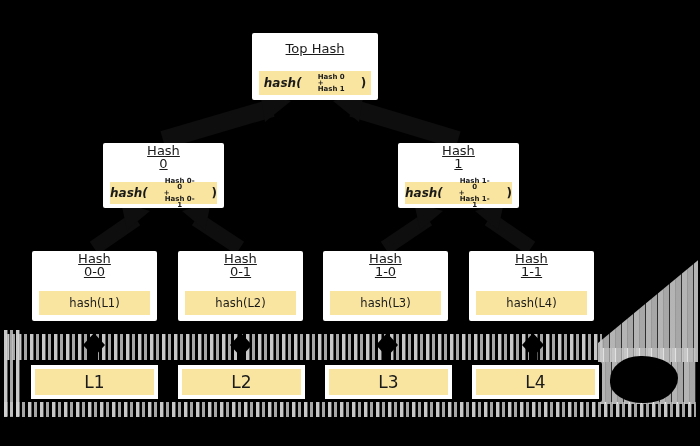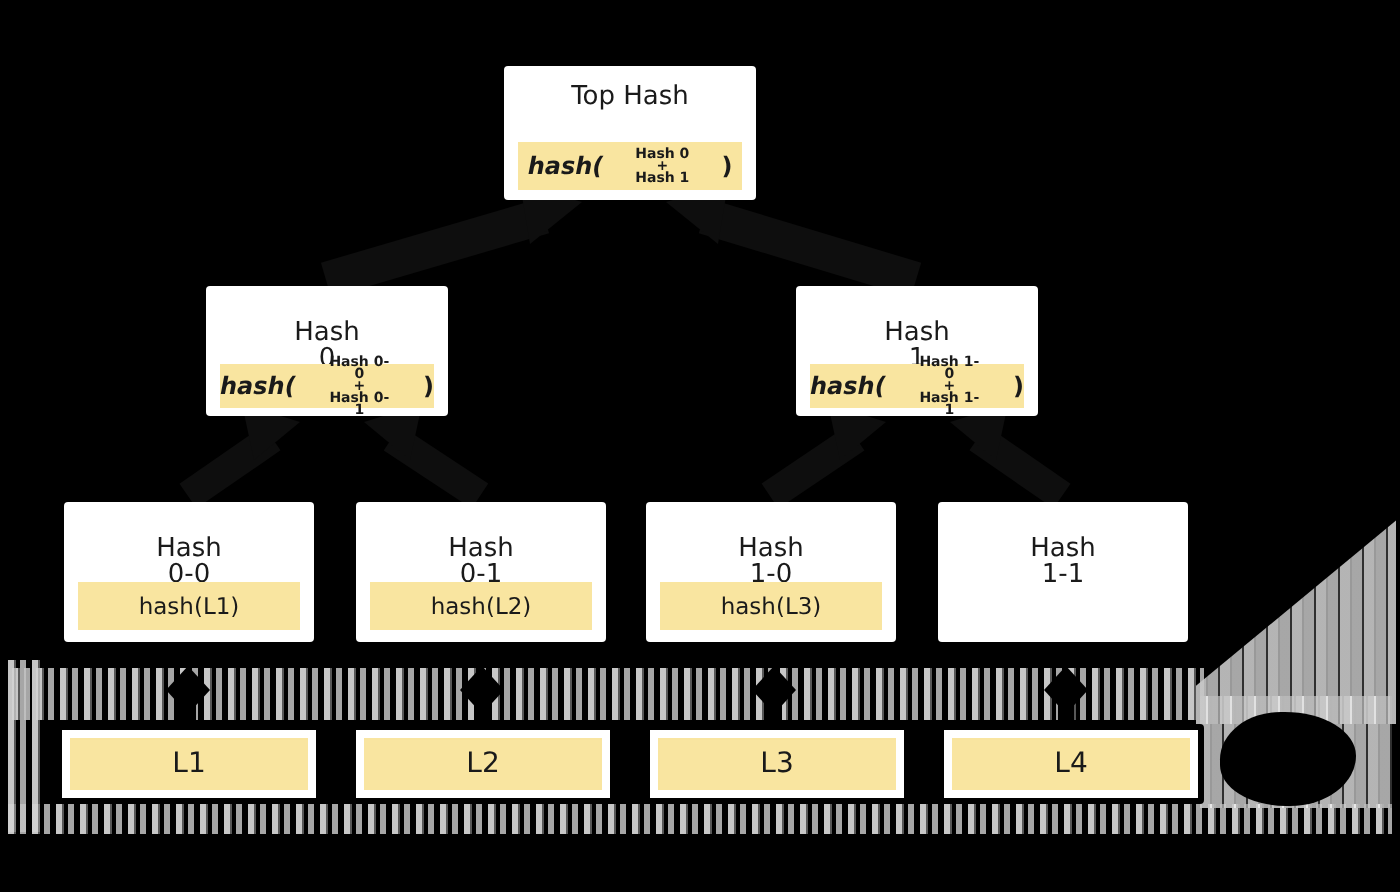--- a/index.html
+++ b/index.html
@@ -7,43 +7,43 @@
   #canvas{
     position:relative;width:700px;height:446px;background:#000;overflow:hidden;
     font-family:"DejaVu Sans","Liberation Sans",sans-serif;color:#1a1a1a;
   }
   
   .node{
     position:absolute;background:#fff;border-radius:2px;z-index:5;
     box-sizing:border-box;text-align:center;
   }
   .node-title{
-    font-size:13px;line-height:13px;padding-top:9px;color:#1a1a1a;
-  }
-  .node-title.two-line{padding-top:18px;line-height:12.5px;}
+    font-size:13px;line-height:13px;padding-top:9px;color:#1a1a1a;text-decoration:underline;
+  }
+  .node-title.two-line{padding-top:2px;line-height:12.5px;}
   .node-title span{display:block;}
   .formula{
     position:absolute;left:7px;right:7px;bottom:5px;height:24px;
     background:#f9e5a0;display:flex;align-items:center;justify-content:center;
   }
   .fn-open,.fn-close{font-weight:700;font-size:12px;}
   .fn-open{margin-right:16px;font-style:italic;}
   .fn-close{margin-left:16px;}
-  .args{display:flex;flex-direction:column;align-items:center;font-size:7px;font-weight:700;line-height:6.5px;}
+  .args{display:flex;flex-direction:column;align-items:flex-start;font-size:7px;font-weight:700;line-height:6.5px;}
   .args .op{font-size:7px;line-height:5px;}
   .formula-simple{font-weight:400;font-size:11.5px;}
   
   .leaf{
     position:absolute;top:362px;width:133px;height:40px;background:#fff;
     border:3px solid #000;border-radius:2px;box-sizing:border-box;z-index:5;
   }
   .leaf-inner{
     position:absolute;inset:4px;background:#f9e5a0;
     display:flex;align-items:center;justify-content:center;
-    font-size:14px;color:#1a1a1a;
+    font-size:17px;color:#1a1a1a;
   }
   
   .arrow-layer{position:absolute;left:0;top:0;z-index:1;}
   .head-layer{position:absolute;left:0;top:0;z-index:3;}
   
   .noise{
     position:absolute;z-index:2;
     background:
       repeating-linear-gradient(90deg,
         rgba(210,210,210,.95) 0 3px,
@@ -189,20 +189,23 @@
     <div class="formula" style="bottom:6px">
       <span class="formula-simple">hash(L3)</span>
     </div>
   </div>
 
   <div class="node" style="left:469px;top:251px;width:125px;height:70px">
     <div class="node-title two-line">
       <span>Hash</span>
       <span>1-1</span>
     </div>
+    <div class="formula" style="bottom:6px">
+      <span class="formula-simple">hash(L4)</span>
+    </div>
   </div>
 
   <div class="leaf" style="left:28px">
     <div class="leaf-inner">L1</div>
   </div>
   <div class="leaf" style="left:175px">
     <div class="leaf-inner">L2</div>
   </div>
   <div class="leaf" style="left:322px">
     <div class="leaf-inner">L3</div>

